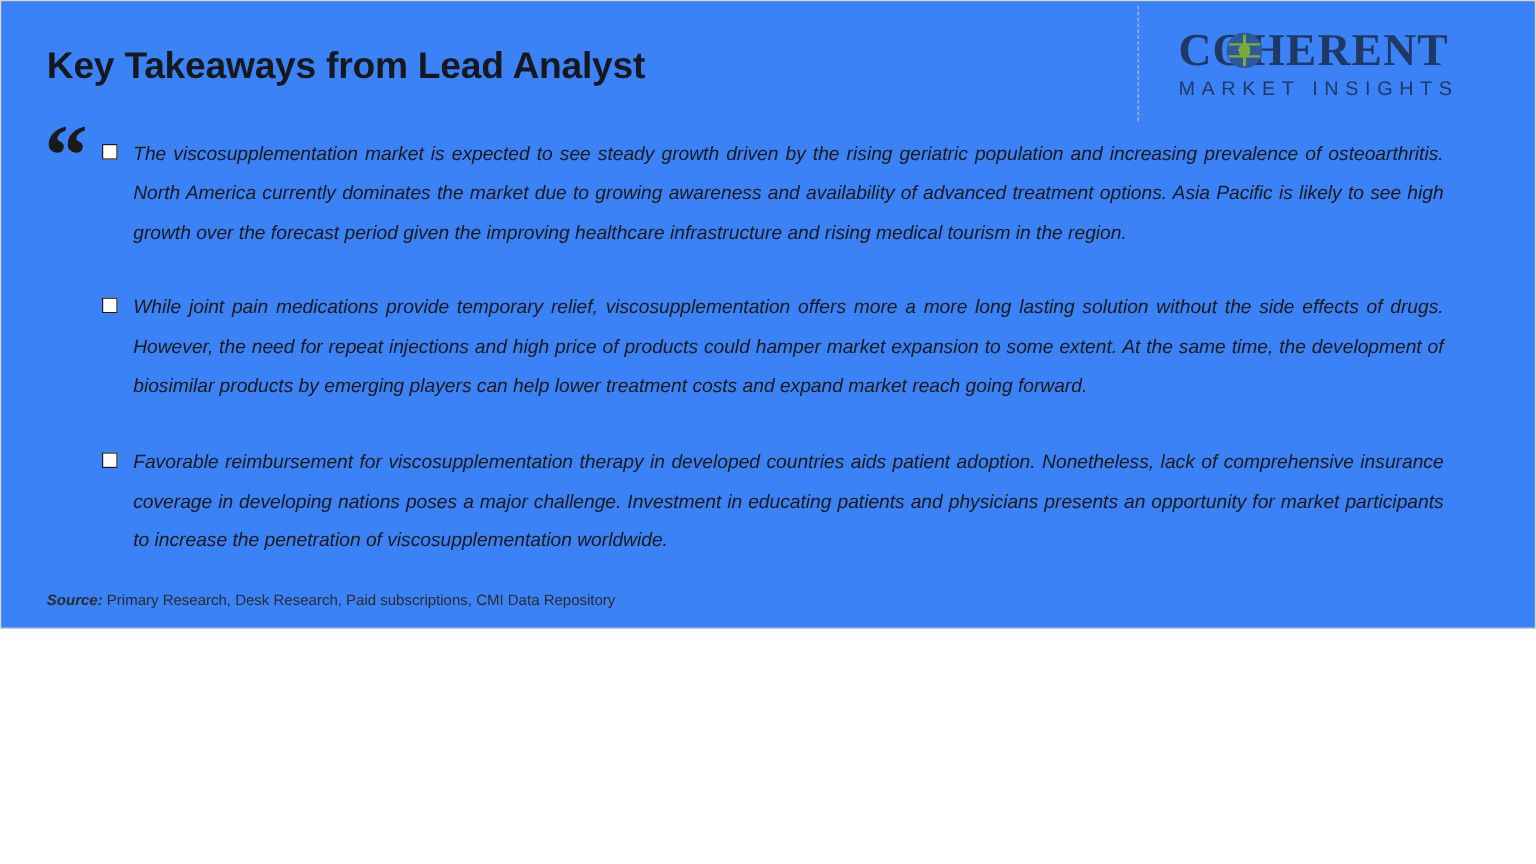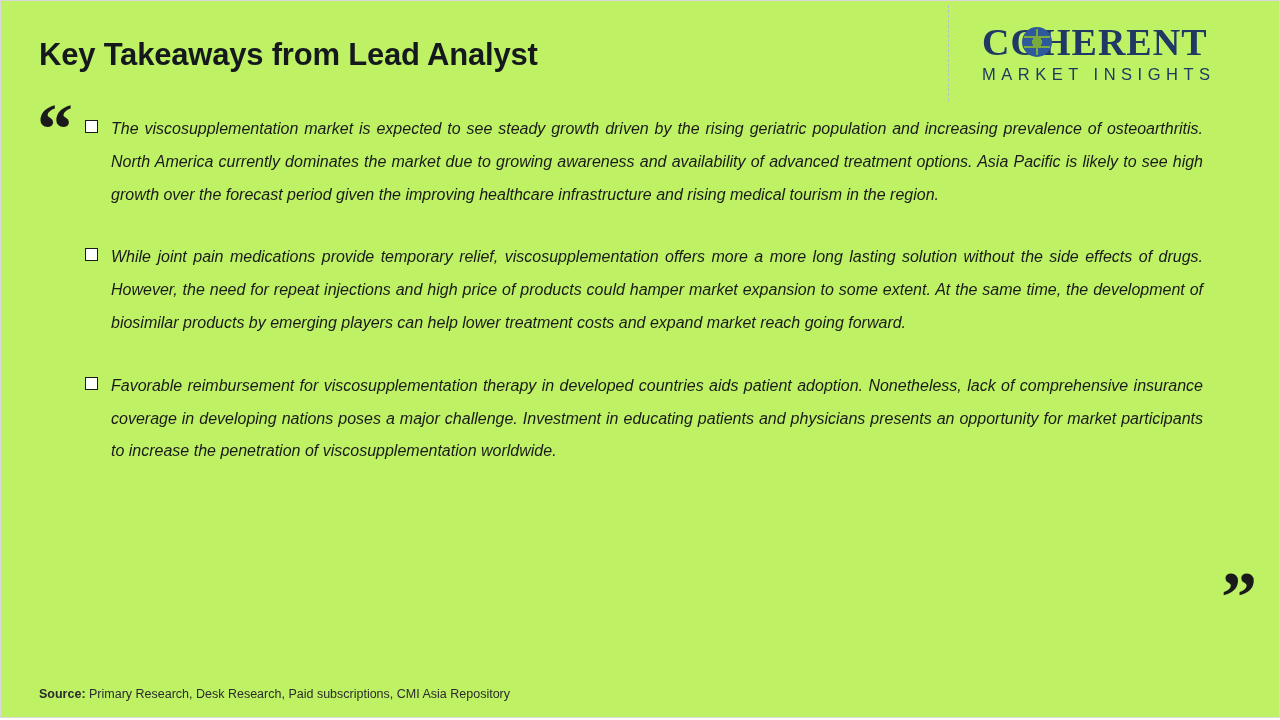--- a/index.html
+++ b/index.html
@@ -4,22 +4,22 @@
 <style>
   * { box-sizing: border-box; }
   html, body {
     margin: 0; padding: 0;
     width: 1280px; height: 720px;
     background: #ffffff;
     font-family: "Liberation Sans", sans-serif;
   }
   .slide {
     position: relative;
-    width: 1280px; height: 718px;
-    background: #bef264;
+    width: 1280px; height: 524px;
+    background: #3b82f6;
     border: 1px solid #d9d9d9;
     overflow: hidden;
     padding-left: 44px;
   }
 
   
   .header {
     position: absolute;
     top: 0; left: 0; right: 0;
     height: 100px;
@@ -127,21 +127,21 @@
     background: #ffffff;
   }
 
   
   .footer {
     position: absolute;
     left: 38px; bottom: 16px;
     font-size: 12.5px;
     color: #2b2b2b;
   }
-  .footer b { font-weight: bold; }
+  .footer b { font-weight: bold; font-style: italic; }
 </style>
 </head>
 <body>
 
 <div class="slide">
 
   <div class="header">
     <div class="title">Key Takeaways from Lead Analyst</div>
     <div class="header-divider"></div>
     <div class="logo">
@@ -163,16 +163,16 @@
       <span class="bullet"></span>
       <span>While joint pain medications provide temporary relief, viscosupplementation offers more a more long lasting solution without the side effects of drugs. However, the need for repeat injections and high price of products could hamper market expansion to some extent. At the same time, the development of biosimilar products by emerging players can help lower treatment costs and expand market reach going forward.</span>
     </div>
     <div class="para">
       <span class="bullet"></span>
       <span>Favorable reimbursement for viscosupplementation therapy in developed countries aids patient adoption. Nonetheless, lack of comprehensive insurance coverage in developing nations poses a major challenge. Investment in educating patients and physicians presents an opportunity for market participants to increase the penetration of viscosupplementation worldwide.</span>
     </div>
   </div>
 
   <div class="footer">
-    <b>Source:</b><span> Primary Research, Desk Research, Paid subscriptions, CMI Asia Repository</span>
+    <b>Source:</b><span> Primary Research, Desk Research, Paid subscriptions, CMI Data Repository</span>
   </div>
 
 </div>
 
 </body></html>

